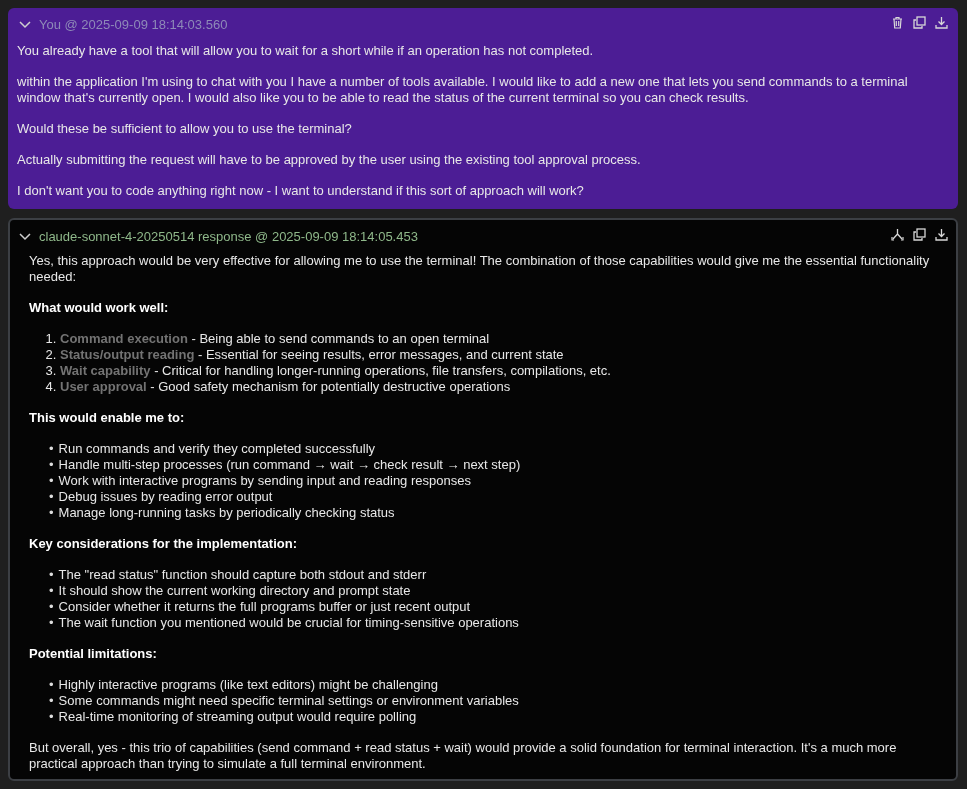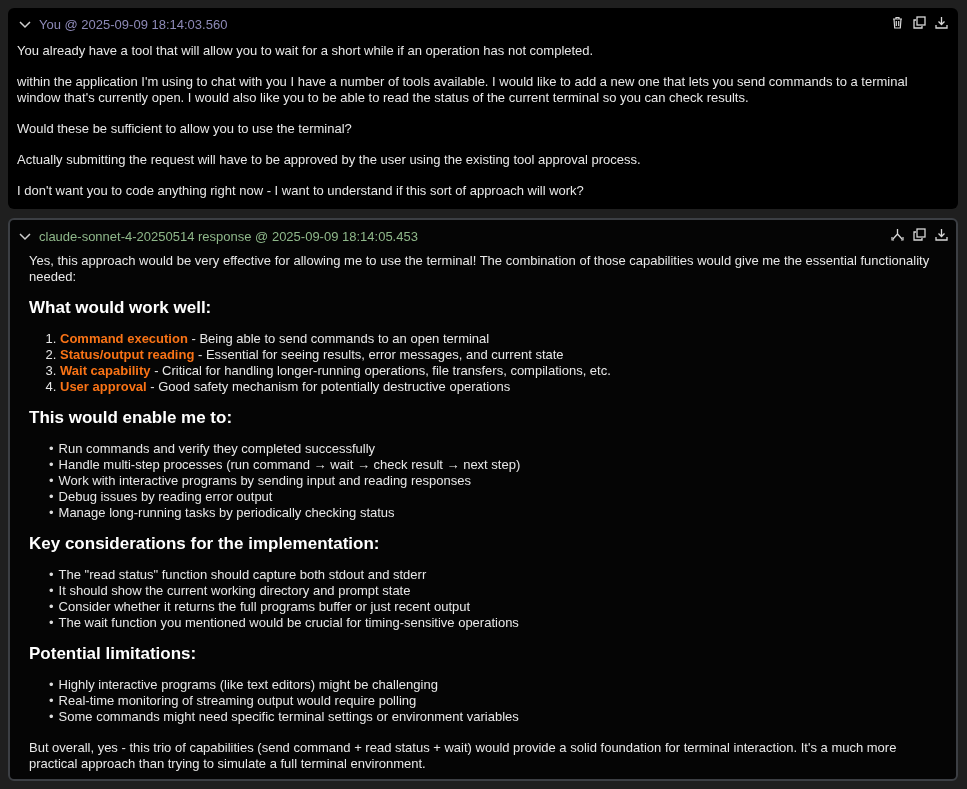--- a/index.html
+++ b/index.html
@@ -10,21 +10,21 @@
     color:#e8e8e8;
     font-size:13px;
     line-height:16px;
   }
   .msg {
     position:absolute; left:8px; width:950px;
     border-radius:6px; box-sizing:border-box;
   }
   .msg-user {
     top:8px; height:201px;
-    background:#000000;
+    background:#4c1d95;
   }
   .msg-assistant {
     top:218px; height:563px;
     background:#050505;
     border:2px solid #3c3f44;
   }
   .hdr {
     position:absolute; left:10px; top:8px; right:10px; height:18px;
     display:flex; align-items:center;
   }
@@ -32,26 +32,26 @@
   .chev { width:14px; height:14px; margin-right:7px; display:inline-flex; align-items:center; justify-content:center; }
   .hdr-title { font-size:13px; }
   .user-title { color:#8e8ab8; }
   .asst-title { color:#8fb88a; }
   .actions { position:absolute; right:0; top:0; display:flex; gap:9px; align-items:center; }
   .actions .ic { width:13px; height:13px; display:inline-flex; cursor:pointer; }
   .body { position:absolute; left:9px; right:10px; }
   .msg-user .body { top:35px; }
   .msg-assistant .body { left:19px; top:33px; }
   p { margin:0 0 15px 0; }
-  h4 { margin:0 0 15px 0; font-size:17px; font-weight:bold; color:#fff; }
+  h4 { margin:0 0 15px 0; font-size:13px; font-weight:bold; color:#fff; }
   ol, ul { margin:0 0 15px 0; padding-left:31px; }
   ul { list-style:none; padding-left:20px; }
   ul li::before { content:"•"; margin-right:5px; color:#ddd; }
   li { margin:0; }
-  b { color:#f97316; }
+  b { color:#737373; }
 </style>
 </head>
 <body>
 
 <div class="msg msg-user">
   <div class="hdr">
     <span class="chev">
       <svg width="12" height="8" viewBox="0 0 12 8">
           <path d="M1 1 L6 6 L11 1" stroke="#cfcfcf" stroke-width="1.5" fill="none"></path>
         </svg>
@@ -138,19 +138,19 @@
     <ul>
       <li>The "read status" function should capture both stdout and stderr</li>
       <li>It should show the current working directory and prompt state</li>
       <li>Consider whether it returns the full programs buffer or just recent output</li>
       <li>The wait function you mentioned would be crucial for timing-sensitive operations</li>
     </ul>
 
     <h4>Potential limitations:</h4>
     <ul>
       <li>Highly interactive programs (like text editors) might be challenging</li>
+      <li>Some commands might need specific terminal settings or environment variables</li>
       <li>Real-time monitoring of streaming output would require polling</li>
-      <li>Some commands might need specific terminal settings or environment variables</li>
     </ul>
 
     <p>But overall, yes - this trio of capabilities (send command + read status + wait) would provide a solid foundation for terminal interaction. It's a much more practical approach than trying to simulate a full terminal environment.</p>
   </div>
 </div>
 
 </body></html>

